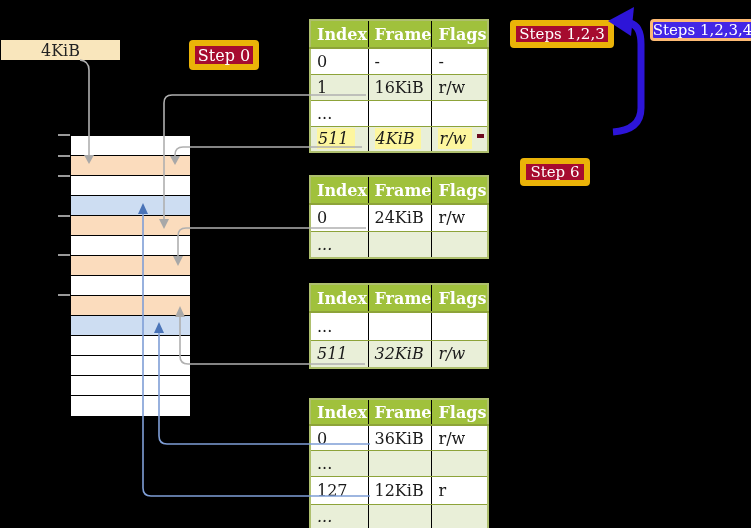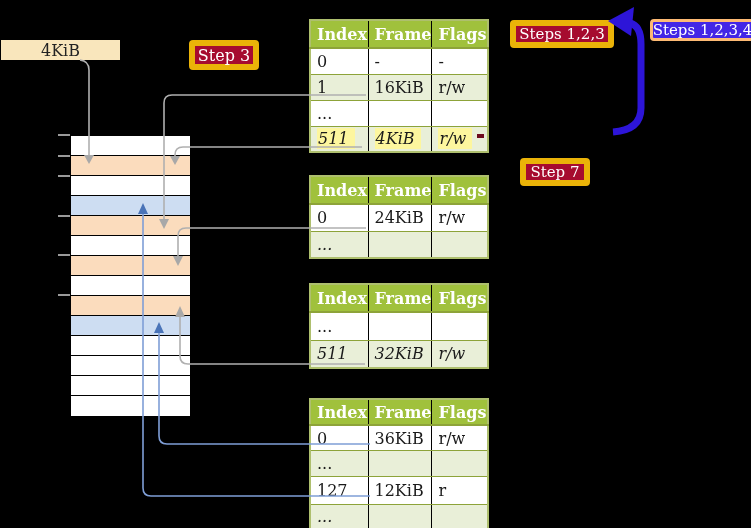--- a/index.html
+++ b/index.html
@@ -81,30 +81,30 @@
 </head>
 <body>
 
 <div id="canvas">
 
   <div class="cream-box" style="left:1px;top:40px;width:119px;height:20px;">
     <span>4KiB</span>
   </div>
 
   <div class="badge crimson" style="left:189px;top:40px;width:58px;height:18px;font-size:16px;">
-    <span>Step 3</span>
+    <span>Step 0</span>
   </div>
   <div class="badge crimson" style="left:510px;top:20px;width:92px;height:16px;font-size:15px;">
     <span>Steps 1,2,3</span>
   </div>
   <div class="badge violet" style="left:650px;top:19px;width:99px;height:16px;font-size:15px;">
     <span>Steps 1,2,3,4</span>
   </div>
   <div class="badge crimson" style="left:520px;top:158px;width:58px;height:16px;font-size:15px;">
-    <span>Step 7</span>
+    <span>Step 6</span>
   </div>
 
   <div id="strip" style="left: 70px; top: 135px; width: 121px; height: 282px;">
       <div class="strip-row shade-plain" style="height: 20px;"></div>
       <div class="strip-row shade-peach" style="height: 20px;"></div>
       <div class="strip-row shade-plain" style="height: 20px;"></div>
       <div class="strip-row shade-blue" style="height: 20px;"></div>
       <div class="strip-row shade-peach" style="height: 20px;"></div>
       <div class="strip-row shade-plain" style="height: 20px;"></div>
       <div class="strip-row shade-peach" style="height: 20px;"></div>

